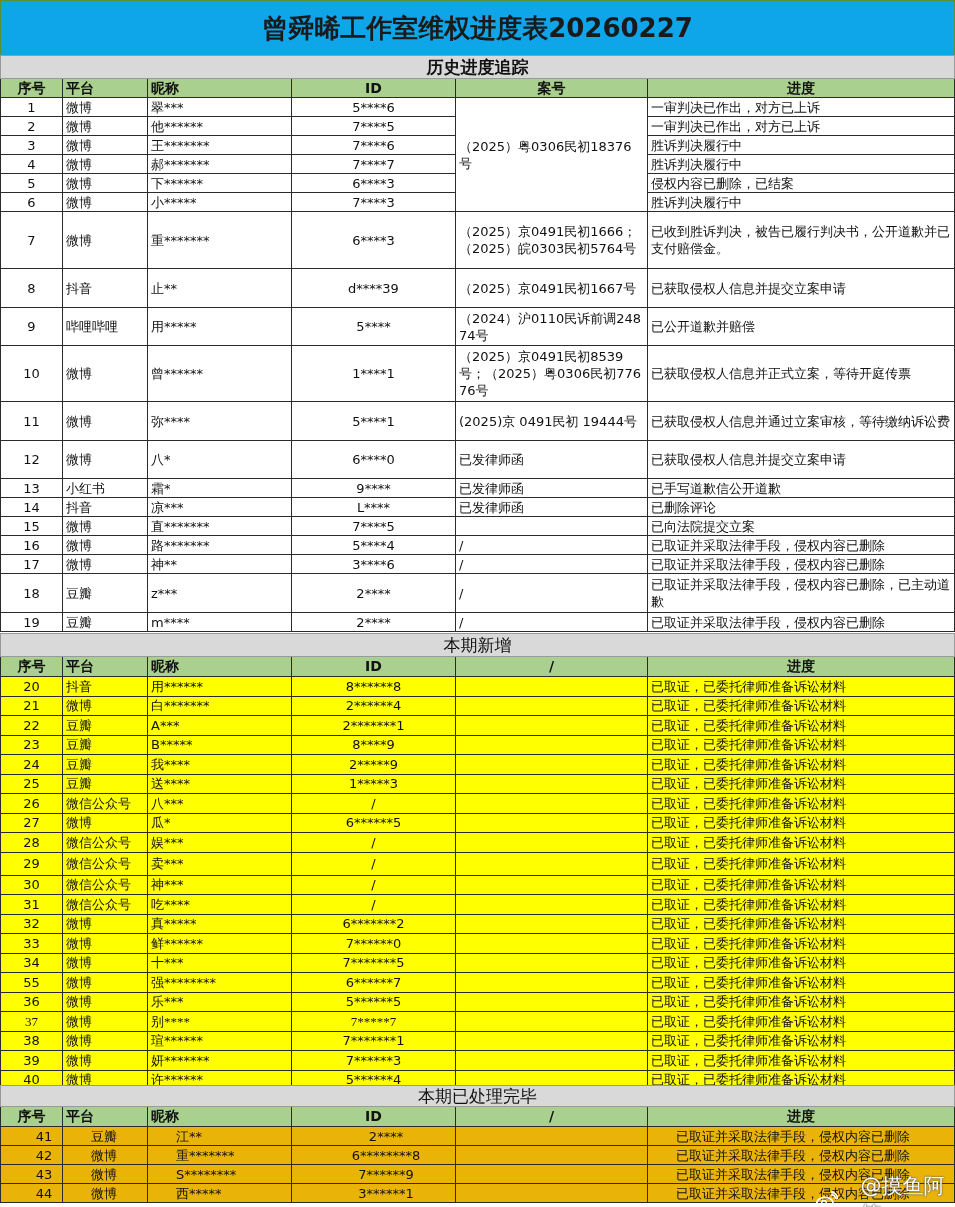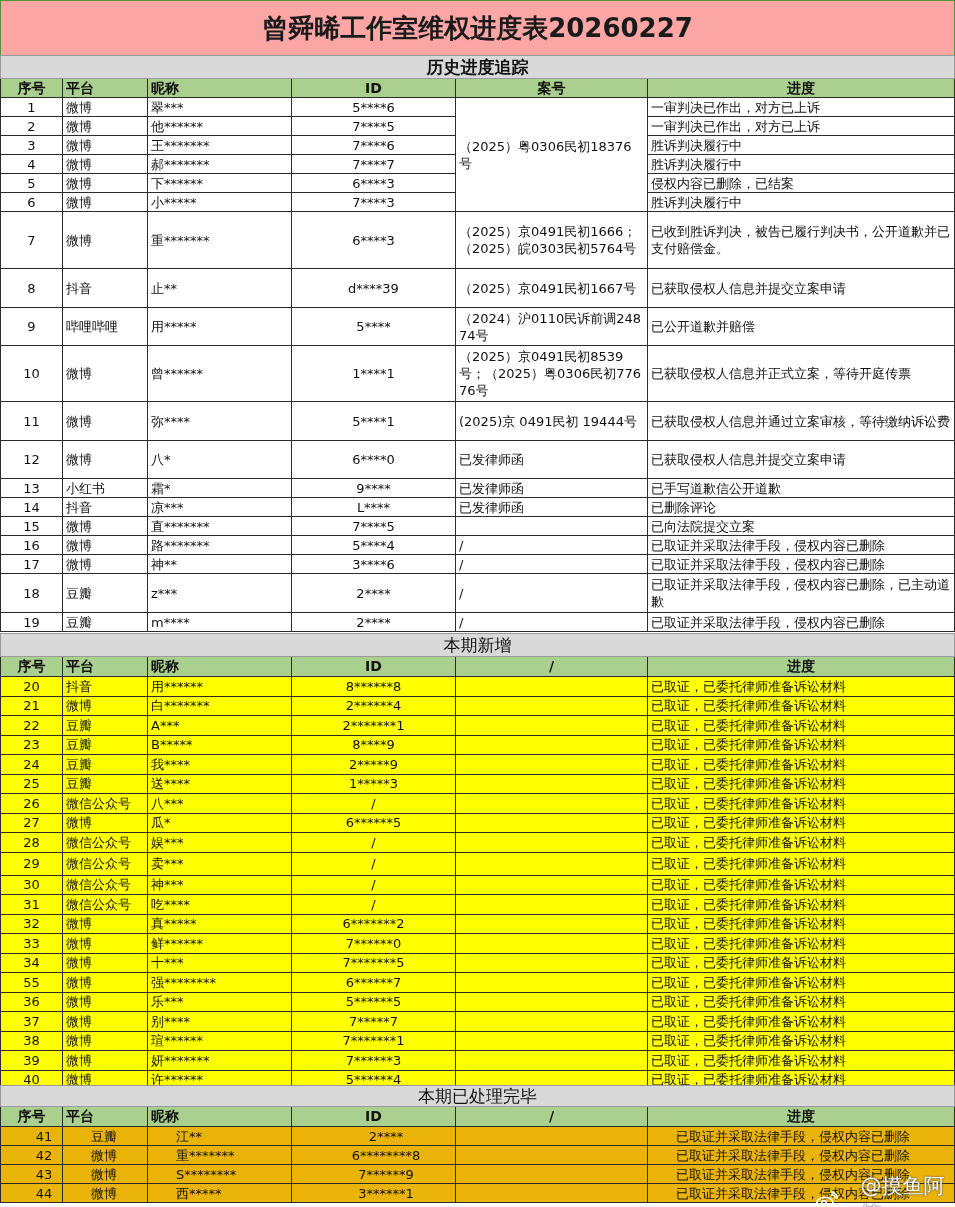--- a/index.html
+++ b/index.html
@@ -1,18 +1,18 @@
 <!DOCTYPE html>
 <html><head>
 <meta charset="utf-8">
 <style>
   html, body { margin:0; padding:0; background:#ffffff; }
   body { width:955px; height:1207px; overflow:hidden; position:relative;
          font-family: "DejaVu Sans", "Liberation Sans", sans-serif; color:#111; }
-  .title { position:absolute; left:0; top:0; width:953px; height:54px; background:#fca5a5;
+  .title { position:absolute; left:0; top:0; width:953px; height:54px; background:#0ea5e9;
            border:1px solid #5a8f37; display:flex; align-items:center; justify-content:center;
            font-size:26px; font-weight:bold; color:#1a1a1a; letter-spacing:0px; }
   table { position:absolute; left:0; border-collapse:collapse; table-layout:fixed; width:954px; }
   td { border:1px solid #2b2b2b; padding:0 3px; font-size:13px; line-height:17px; overflow:hidden;
        vertical-align:middle; white-space:normal; word-break:break-all; }
   .sec td { background:#d9d9d9; text-align:center; font-size:17px; border-color:#9a9a9a;margin-left:17px; }
   .sec.bold td { font-weight:bold; }
   .hdr td { background:#a9d08e; font-weight:bold; font-size:14px; }
   .c { text-align:center; }
   .l { text-align:left; }
@@ -353,21 +353,21 @@
         <td class="l">已取证，已委托律师准备诉讼材料</td>
       </tr>
       <tr style="height: 19.5px;">
         <td class="c">36</td>
         <td class="l">微博</td>
         <td class="l">乐***</td>
         <td class="c">5******5</td>
         <td class="l"></td>
         <td class="l">已取证，已委托律师准备诉讼材料</td>
       </tr>
-      <tr style="height: 19.5px;">
+      <tr style="height: 19.5px; font-family: Liberation Serif, serif;">
         <td class="c">37</td>
         <td class="l">微博</td>
         <td class="l">别****</td>
         <td class="c">7*****7</td>
         <td class="l"></td>
         <td class="l">已取证，已委托律师准备诉讼材料</td>
       </tr>
       <tr style="height: 19.5px;">
         <td class="c">38</td>
         <td class="l">微博</td>

